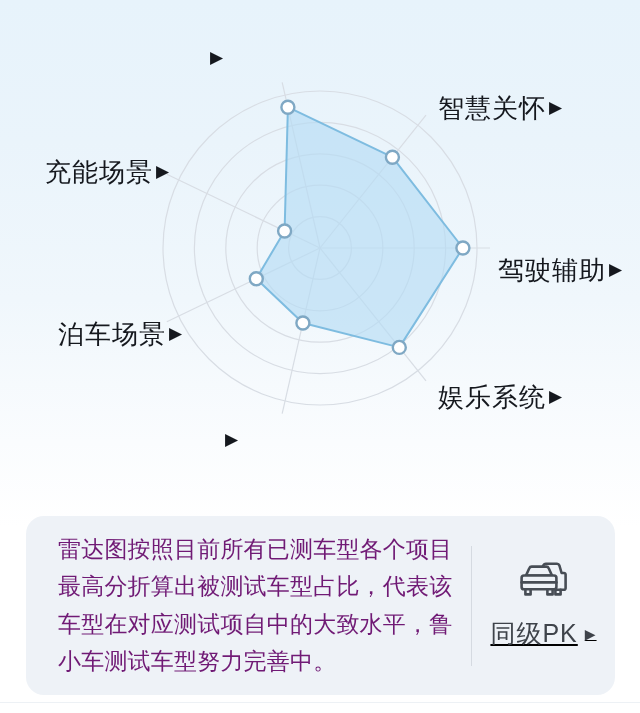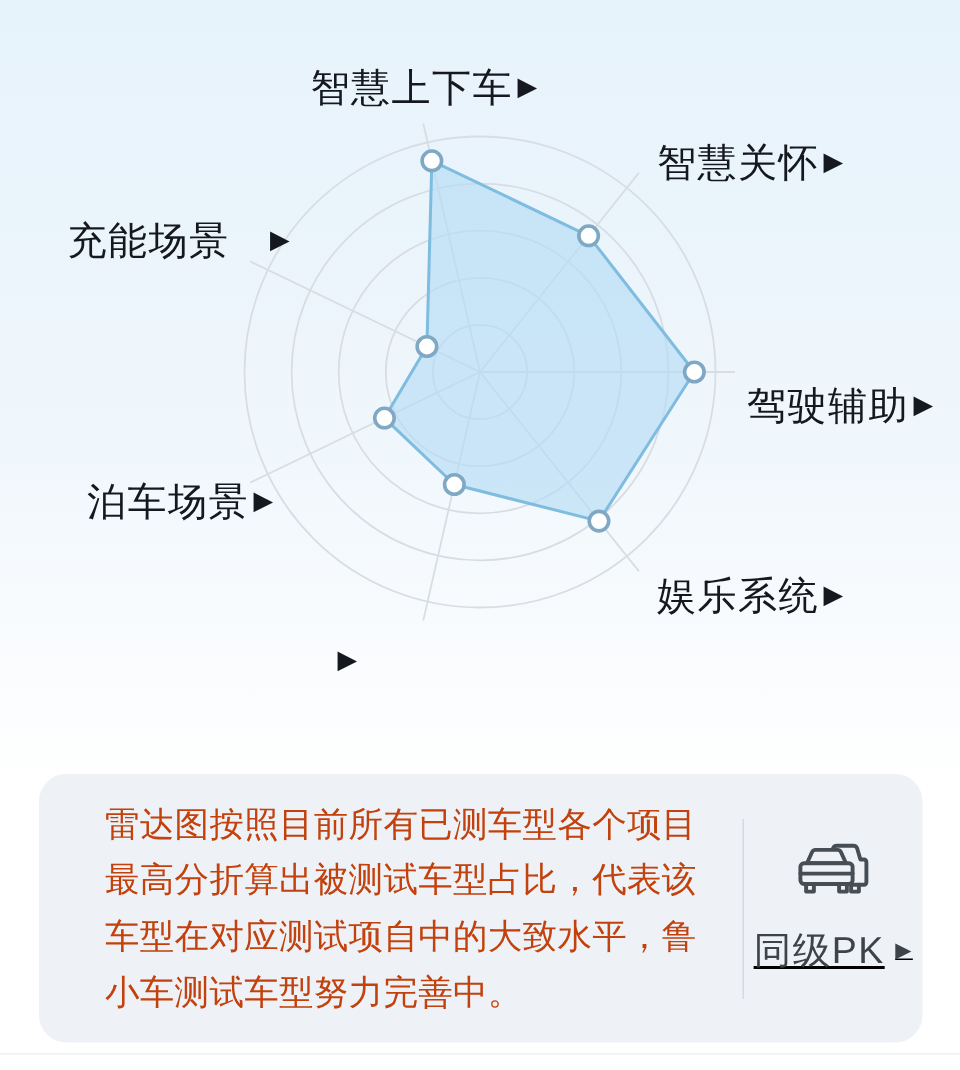--- a/index.html
+++ b/index.html
@@ -23,22 +23,22 @@
   .radar-label .arrow{
     font-size:17px;margin-left:3px;color:#15181e;line-height:28px;
   }
   .info-card{
     position:absolute;left:26px;top:516px;width:589px;height:179px;
     background:#eef2f7;border-radius:18px;
     display:flex;align-items:center;box-sizing:border-box;
     padding:0 0 0 32px;
   }
   .desc{
-    margin:12px;width:399px;
-    font-size:23px;line-height:37.5px;color:#c2410c;
+    margin:0;width:399px;
+    font-size:23px;line-height:37.5px;color:#701a75;
     letter-spacing:0.2px;
   }
   .divider{
     width:1px;height:120px;background:#d5dae1;
     margin-left:14px;flex:none;
   }
   .pk{
     flex:1;display:flex;flex-direction:column;align-items:center;
     justify-content:center;gap:12px;cursor:pointer;text-decoration:underline;
   }
@@ -83,24 +83,23 @@
     <div id="radar-labels">
         <div class="radar-label" style="left: 498px; top: 256px;">
           <span>驾驶辅助</span>
           <span class="arrow">▶</span>
         </div>
         <div class="radar-label" style="left: 438px; top: 94px; align-items: flex-end;">
           <span>智慧关怀</span>
           <span class="arrow">▶</span>
         </div>
         <div class="radar-label" style="left: 207px; top: 44px;">
-          <span>智慧上下车</span>
           <span class="arrow">▶</span>
         </div>
-        <div class="radar-label" style="left: 45px; top: 146px; gap: 24px;">
+        <div class="radar-label" style="left: 45px; top: 158px;">
           <span>充能场景</span>
           <span class="arrow">▶</span>
         </div>
         <div class="radar-label" style="left: 58px; top: 320px;">
           <span>泊车场景</span>
           <span class="arrow">▶</span>
         </div>
         <div class="radar-label" style="left: 222px; top: 426px;">
           <span class="arrow">▶</span>
         </div>

